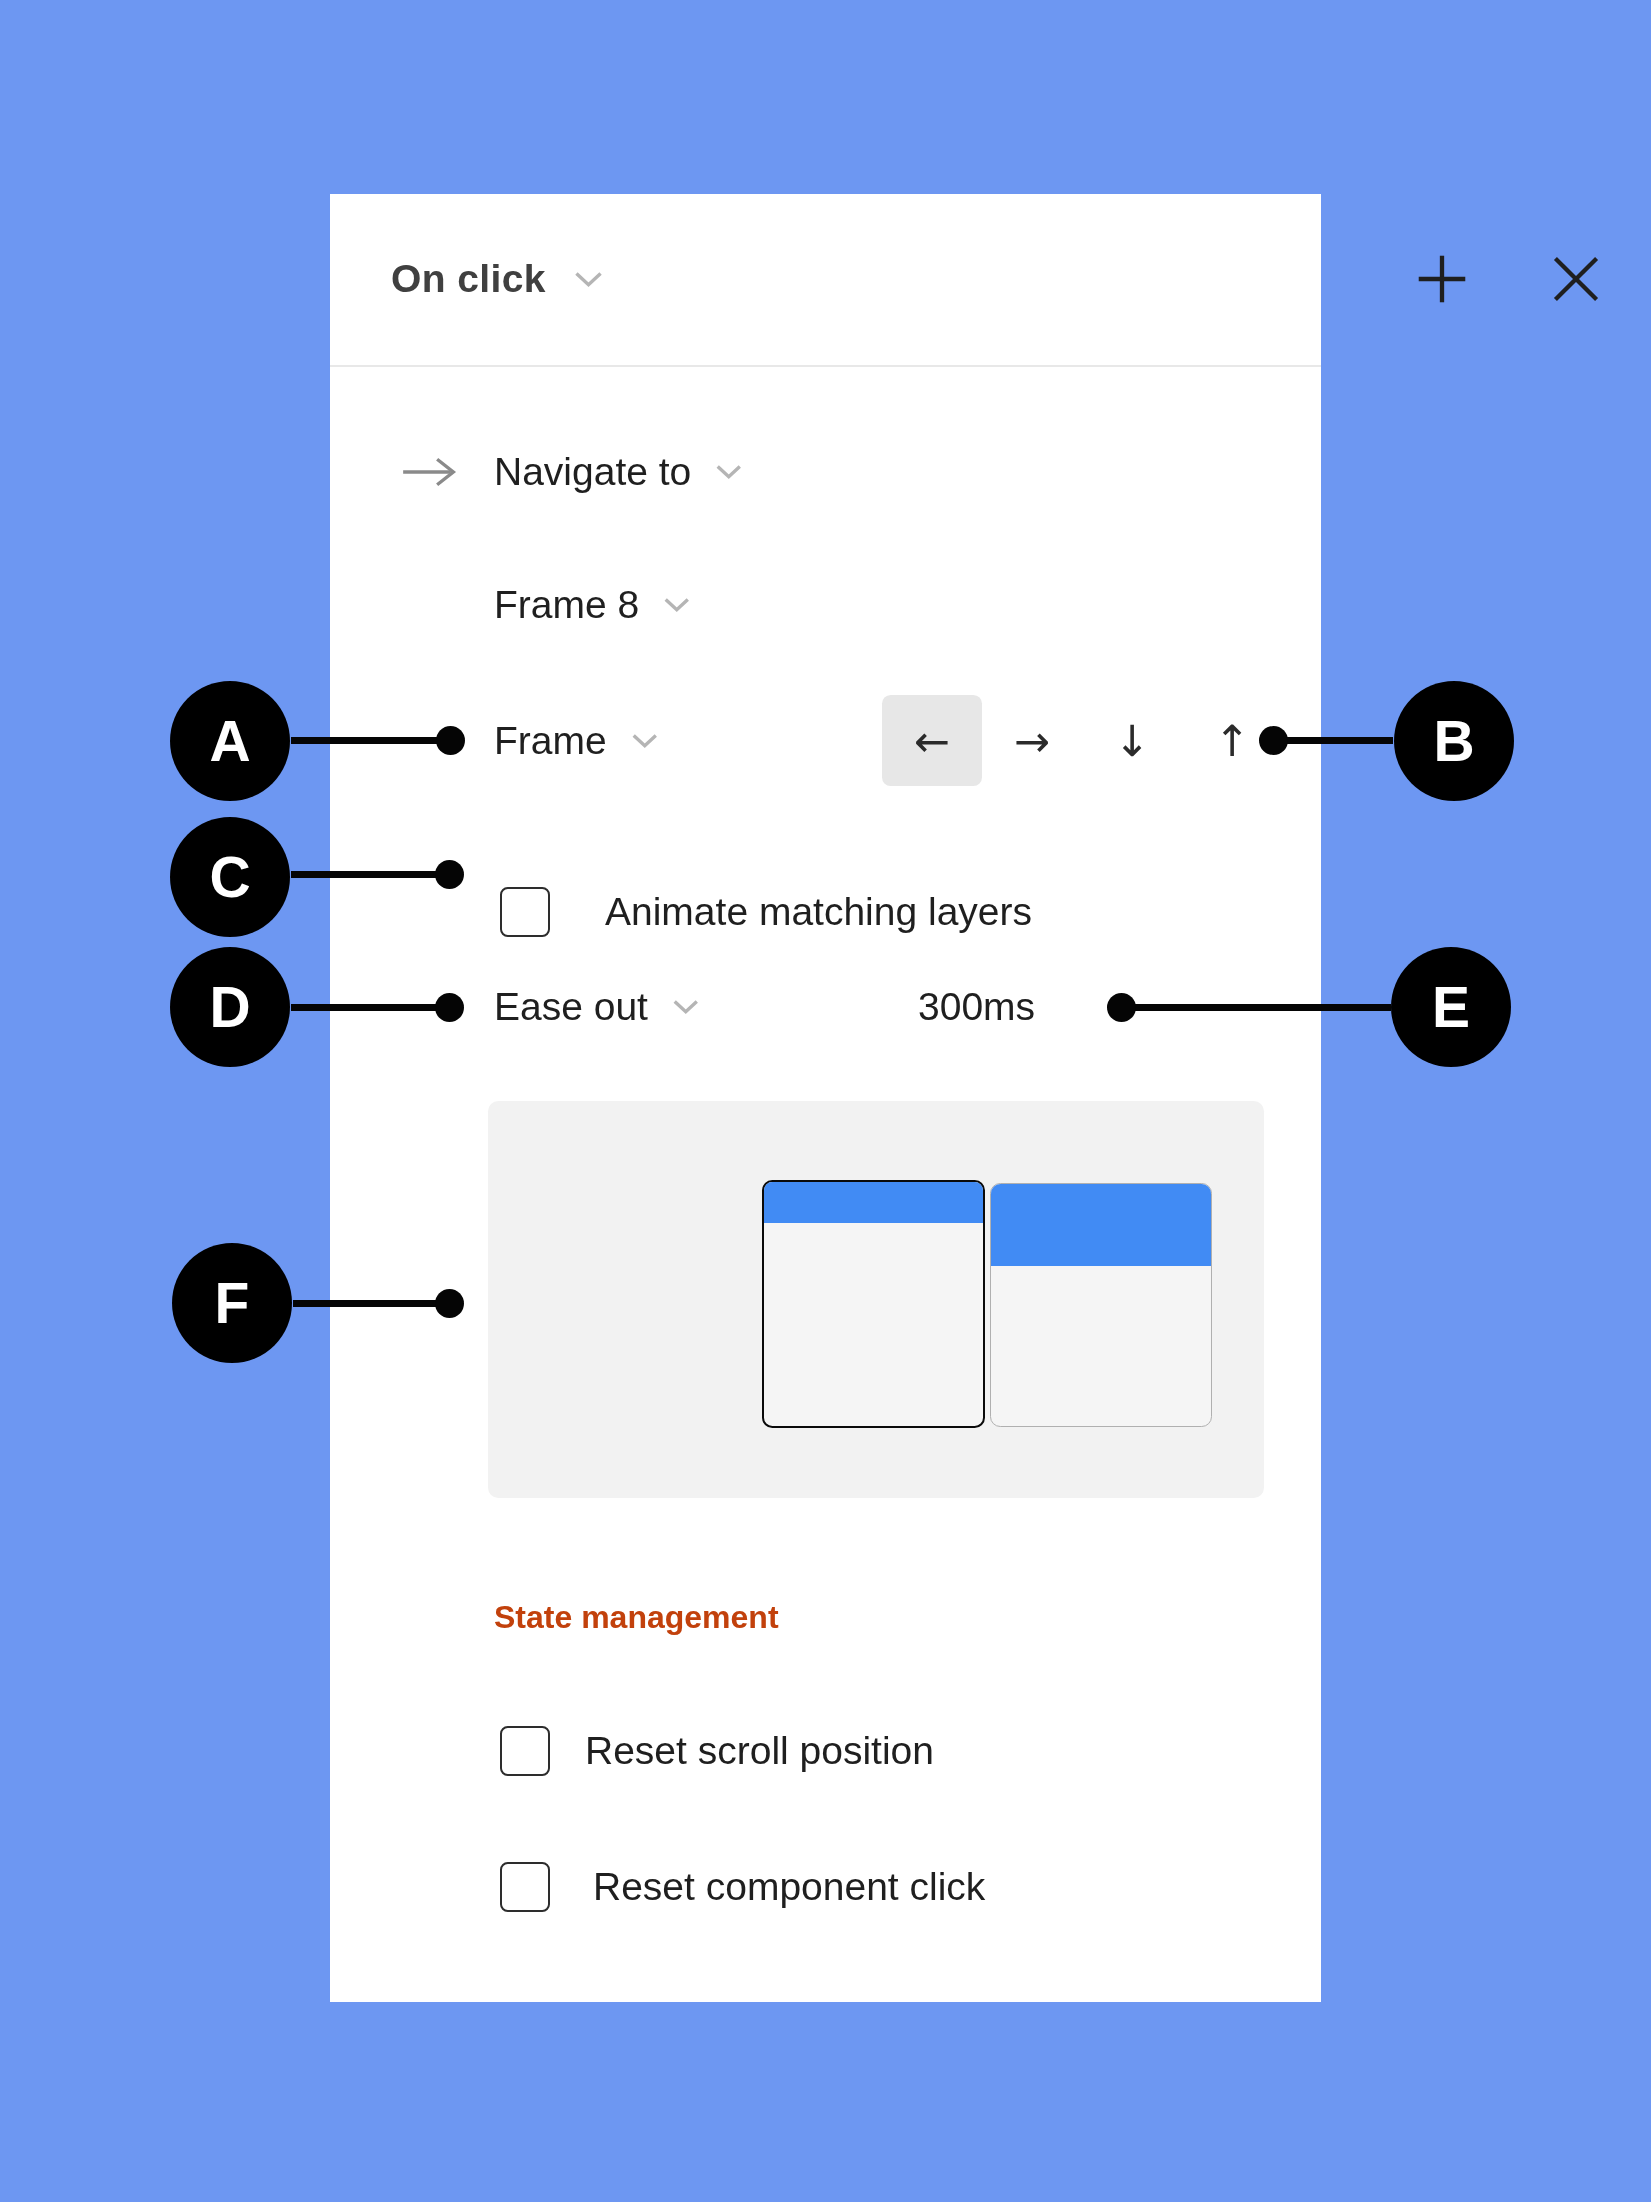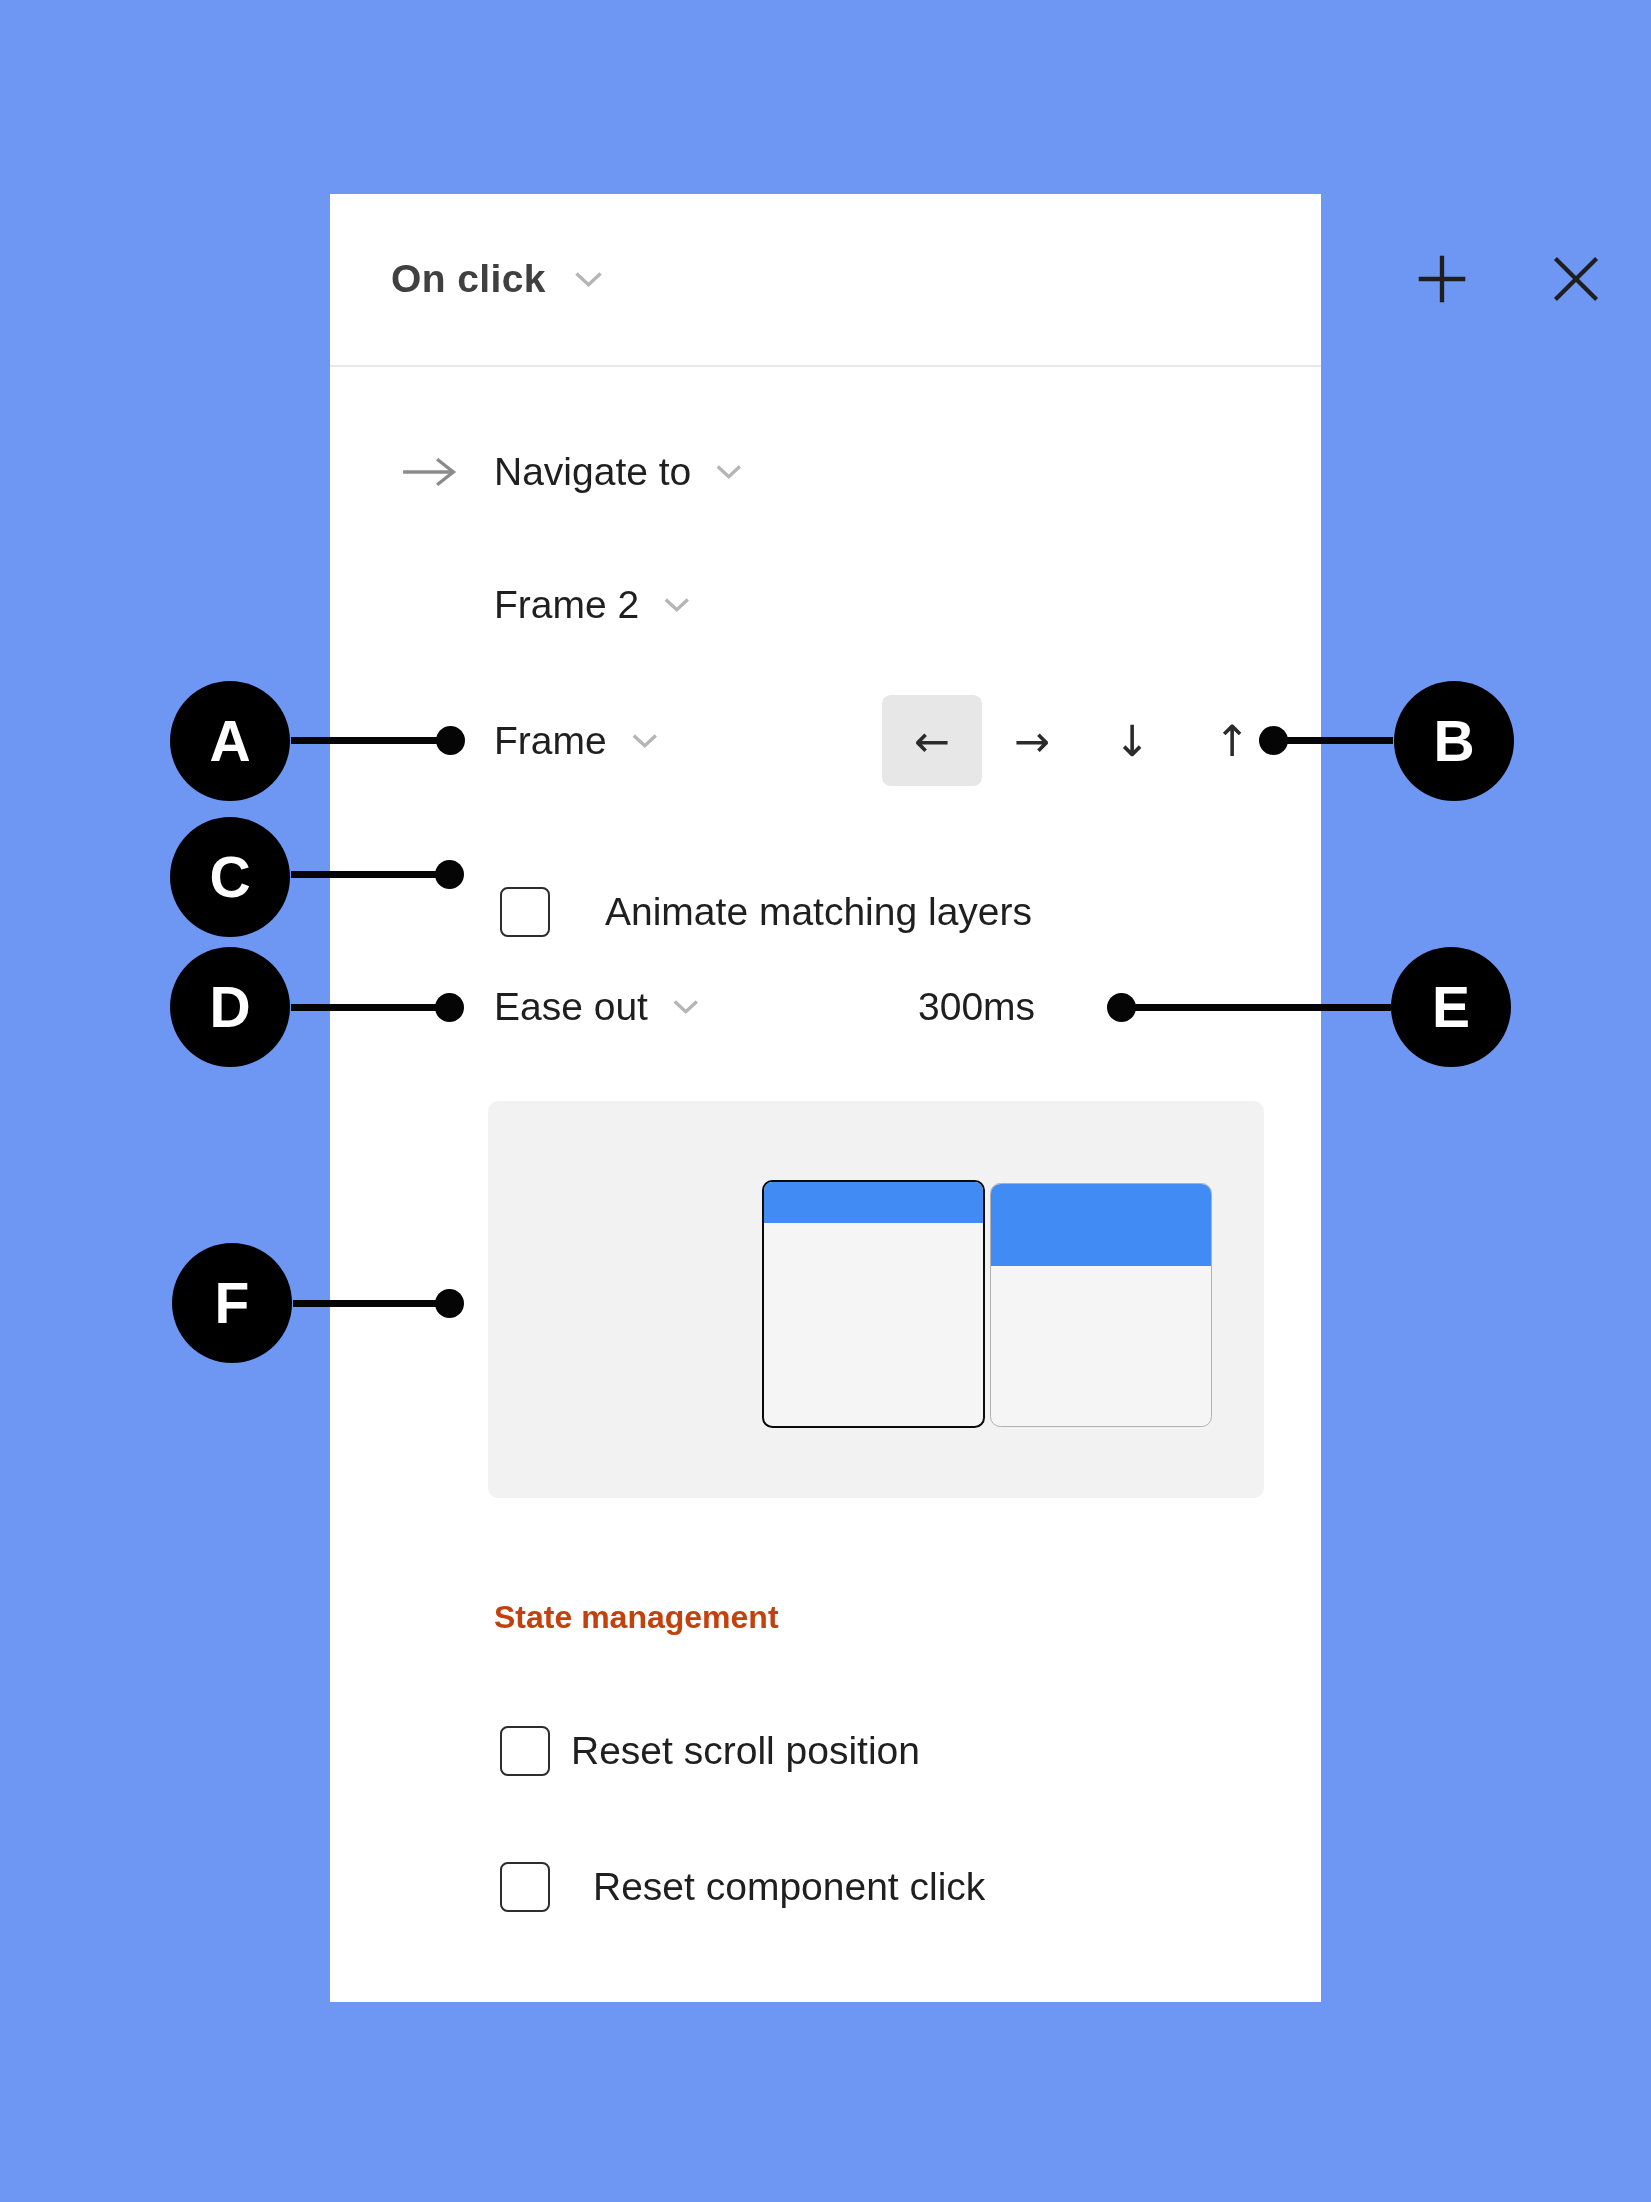--- a/index.html
+++ b/index.html
@@ -39,21 +39,21 @@
   .nav-arrow{
     position:absolute;left:71px;top:261px;
   }
   .r-action{top:252px}
   .r-dest{top:385px}
   .r-anim{top:521px}
   .r-animate-match{top:692px;left:170px;gap:55px}
   .r-ease{top:787px}
   .r-duration{position:absolute;left:588px;top:787px;height:52px;width:172px;display:flex;align-items:center}
   .r-state-title{top:1397px}
-  .r-reset1{top:1531px;left:170px;gap:21px}
+  .r-reset1{top:1531px;left:170px;gap:35px}
   .r-reset2{top:1667px;left:170px;gap:43px}
   .state-title{font-size:32px;font-weight:600;color:#c2410c}
   
   .dir-group{
     position:absolute;left:552px;top:501px;height:91px;
     display:flex;align-items:center;
   }
   .dir-btn{
     width:100px;height:91px;border-radius:8.6px;
     display:flex;align-items:center;justify-content:center;
@@ -136,21 +136,21 @@
       </svg>
     </div>
     <div class="row r-action">
       <span class="row-label">Navigate to</span>
       <svg width="27.5" height="17" viewBox="0 0 32 20">
         <polyline points="3,3 16,15 29,3" fill="none" stroke="#b5b5b5" stroke-width="4"></polyline>
       </svg>
     </div>
 
     <div class="row r-dest">
-      <span class="row-label">Frame 2</span>
+      <span class="row-label">Frame 8</span>
       <svg width="27.5" height="17" viewBox="0 0 32 20">
         <polyline points="3,3 16,15 29,3" fill="none" stroke="#b5b5b5" stroke-width="4"></polyline>
       </svg>
     </div>
 
     <div class="row r-anim">
       <span class="row-label">Frame</span>
       <svg width="27.5" height="17" viewBox="0 0 32 20">
         <polyline points="3,3 16,15 29,3" fill="none" stroke="#b5b5b5" stroke-width="4"></polyline>
       </svg>

